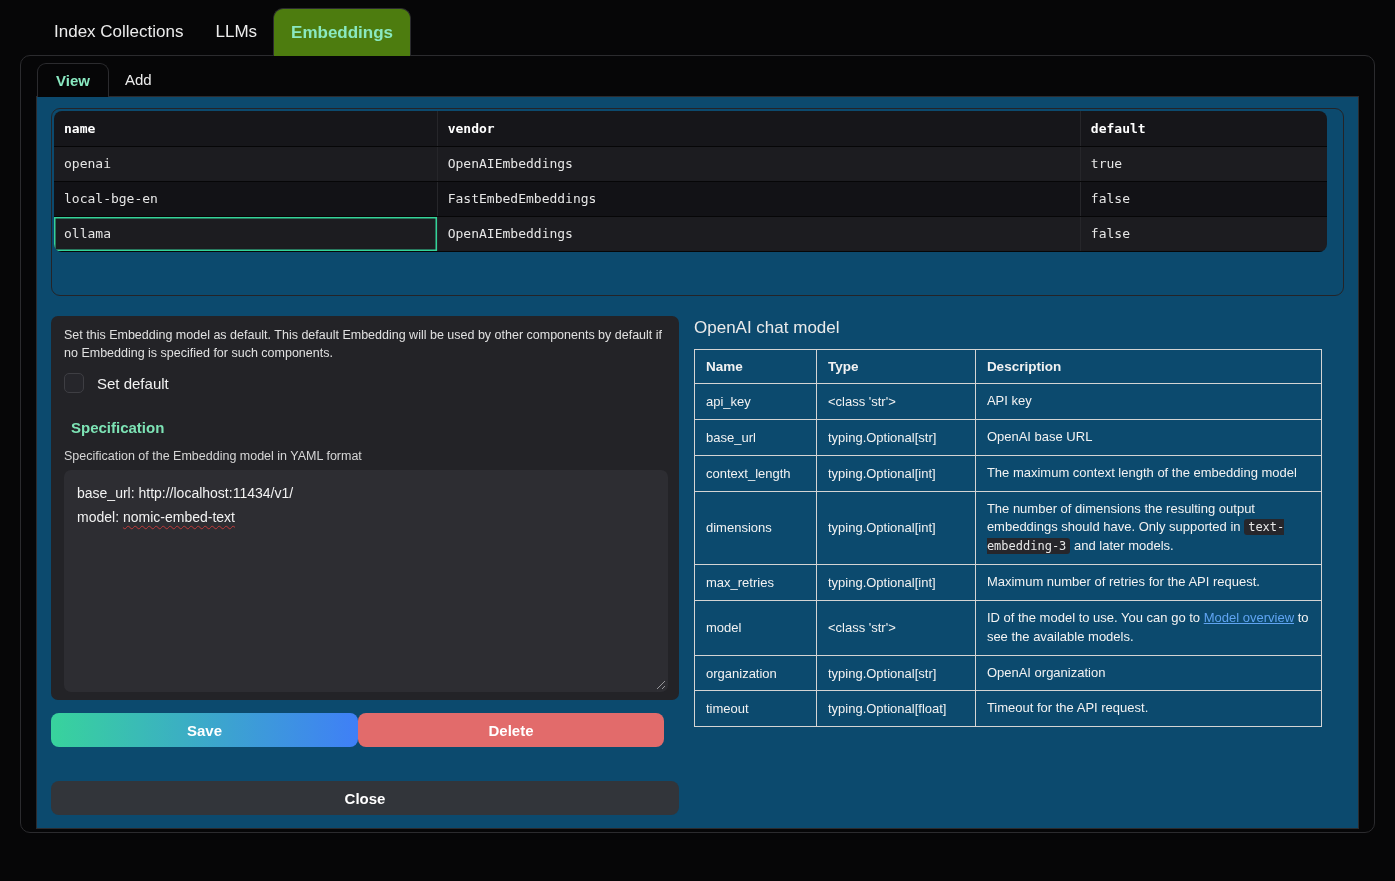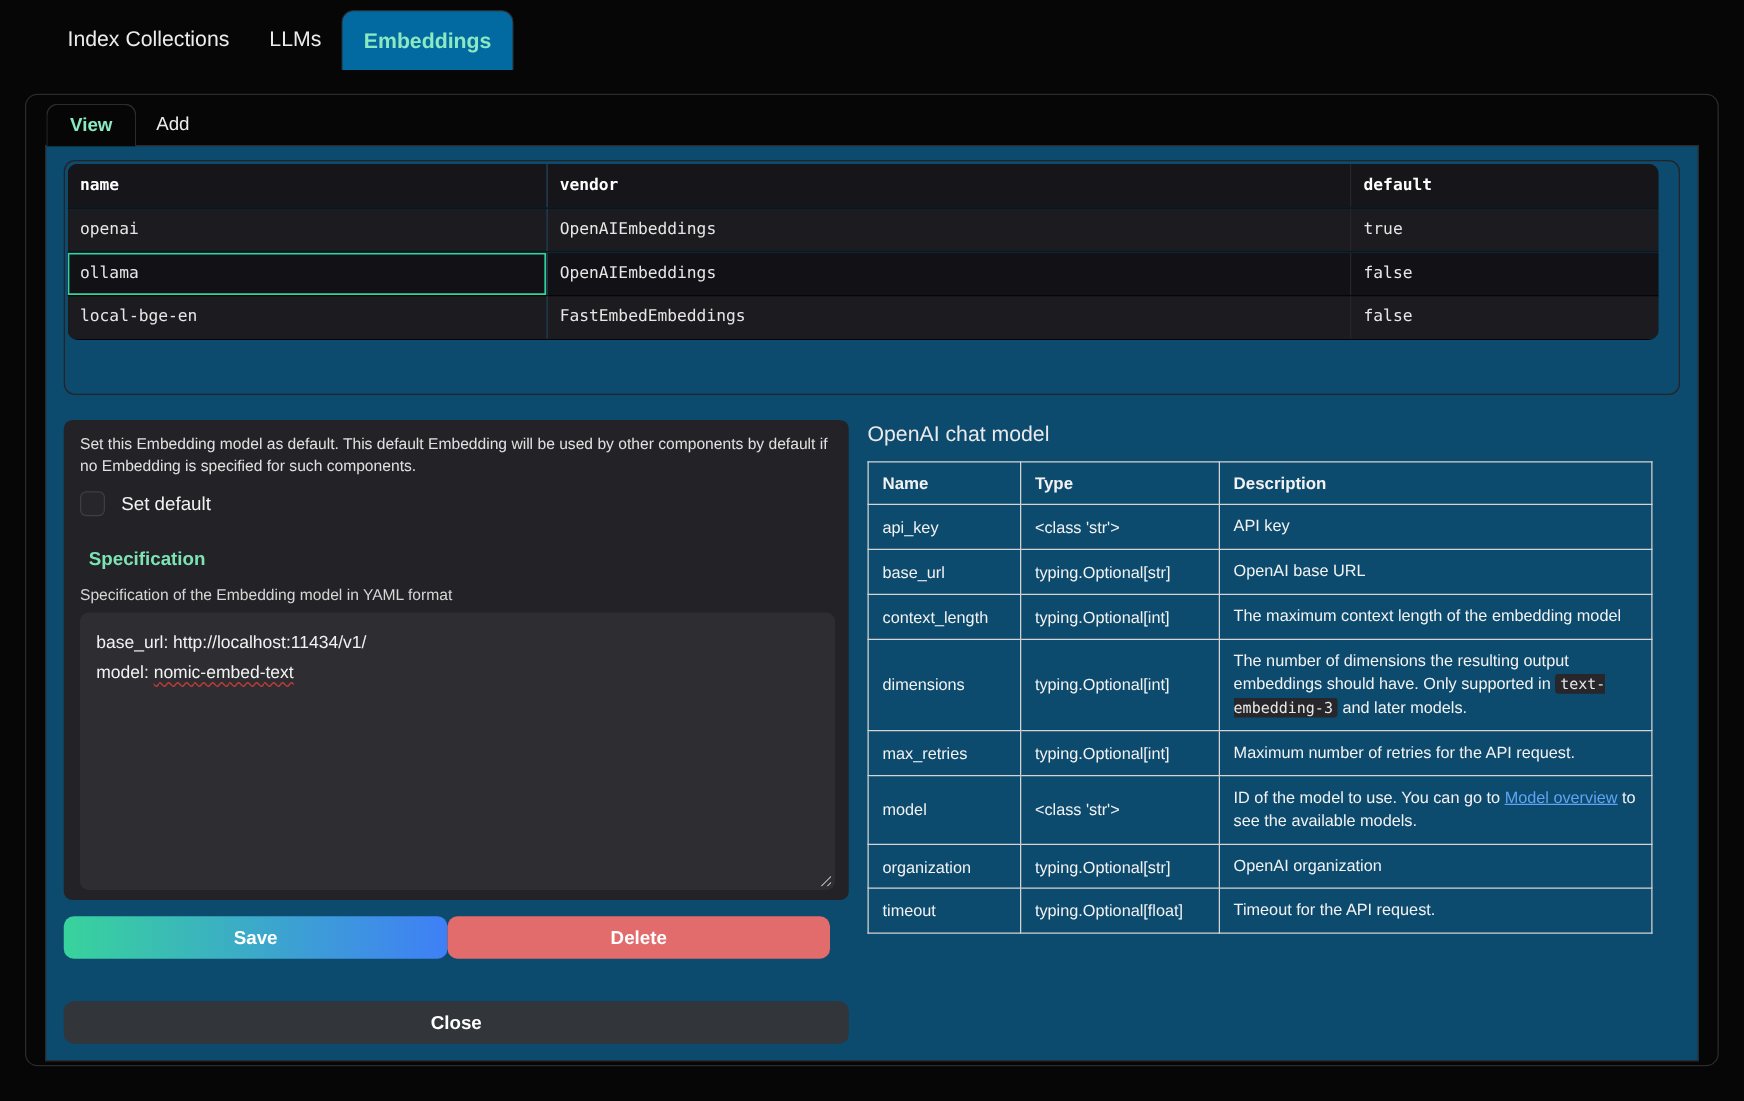--- a/index.html
+++ b/index.html
@@ -3,25 +3,25 @@
 <meta charset="utf-8">
 <style>
   * { margin:0; padding:0; box-sizing:border-box; }
   html,body { background:#060607; }
   body { width:1395px; height:881px; font-family:"Liberation Sans", sans-serif; color:#ececec; overflow:hidden; }
   .page { width:1395px; height:881px; padding:8px 20px 0 20px; }
 
   
   .main-tabs { display:flex; align-items:stretch; height:47px; padding-left:18px; position:relative; z-index:2; }
   .main-tab { display:flex; align-items:center; padding:0 16px; font-size:17px; color:#ececec; cursor:pointer; }
-  .main-tab.active { border:1px solid #2b2b2e; border-bottom:none; border-radius:10px 10px 0 0; background:#0369a1;
+  .main-tab.active { border:1px solid #2b2b2e; border-bottom:none; border-radius:10px 10px 0 0; background:#4d7c0f;
                      color:#8ae9c1; font-weight:bold; margin-bottom:-1px; padding:0 17px; }
 
   
-  .outer-panel { border:1px solid #2b2b2e; border-radius:10px; height:778px; padding:7px 15px 6px 15px; background:#060607; position:relative;margin-top:20px; }
+  .outer-panel { border:1px solid #2b2b2e; border-radius:10px; height:778px; padding:7px 15px 6px 15px; background:#060607; position:relative; }
 
   
   .sub-tabs { display:flex; align-items:stretch; height:33px; padding-left:1px; position:relative; z-index:2; }
   .sub-tab { display:flex; align-items:center; padding:0 16px; font-size:15px; color:#ececec; cursor:pointer; }
   .sub-tab.active { border:1px solid #2b2b2e; border-bottom:none; border-radius:9px 9px 0 0; background:#060607;
                     color:#8ae9c1; font-weight:bold; margin-bottom:-1px; padding:0 18px; }
 
   .inner-panel { border:1px solid #2b2b2e; border-radius:0; height:733px; padding:11px 14px 15px 14px; background:#0c4a6e; }
 
   
@@ -111,27 +111,27 @@
               <th>default</th>
             </tr>
           </thead>
           <tbody>
               <tr>
                 <td>openai</td>
                 <td>OpenAIEmbeddings</td>
                 <td>true</td>
               </tr>
               <tr>
+                <td>local-bge-en</td>
+                <td>FastEmbedEmbeddings</td>
+                <td>false</td>
+              </tr>
+              <tr>
                 <td class="selected">ollama</td>
                 <td>OpenAIEmbeddings</td>
-                <td>false</td>
-              </tr>
-              <tr>
-                <td>local-bge-en</td>
-                <td>FastEmbedEmbeddings</td>
                 <td>false</td>
               </tr>
             </tbody>
         </table>
       </div>
 
       <div class="content-row">
 
         <div class="left-col">
           <div class="settings-panel">

